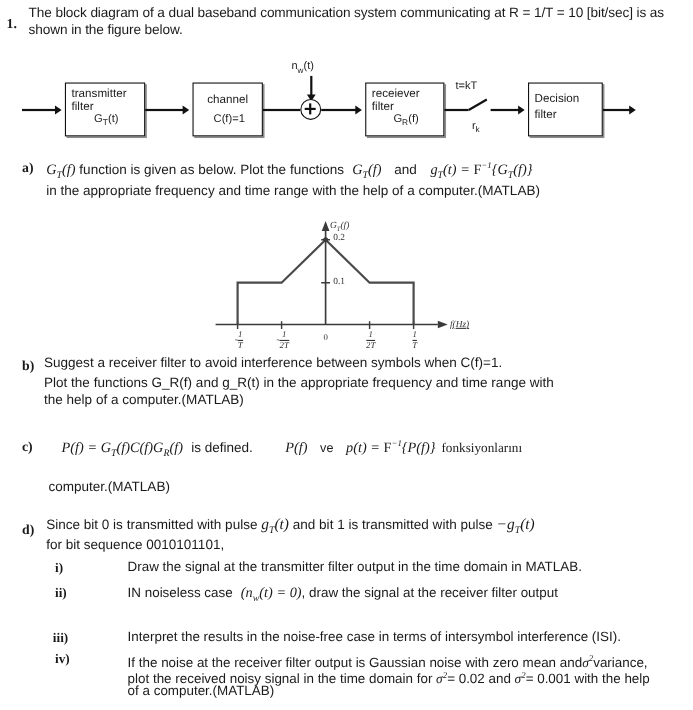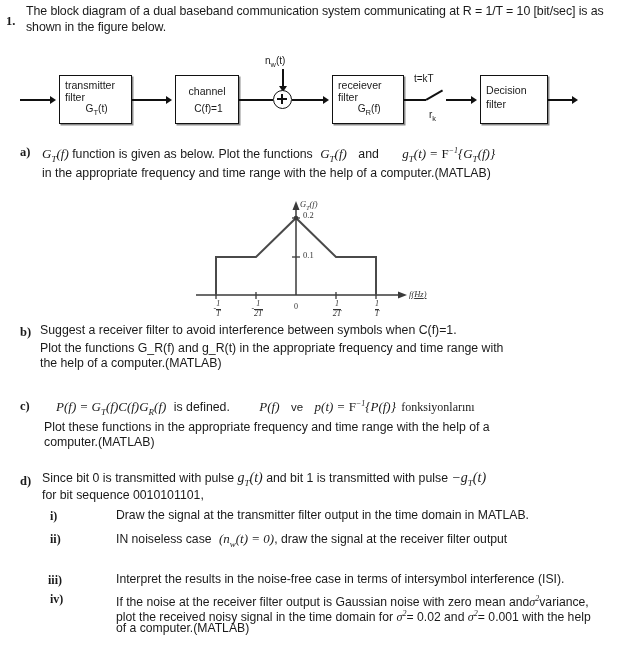--- a/index.html
+++ b/index.html
@@ -272,21 +272,21 @@
     <div class="wire" style="left:528px; top:44px; width:26px;"></div>
     <div class="arrow-r" style="left:552px; top:41px;"></div>
   </div>
 
   <div class="part-letter" style="left:20px; top:145px;">a)</div>
   <div class="part" style="left:42px; top:143px; width:580px;">
     <span class="math">G<sub>T</sub>(<span style="font-style:italic">f</span>)</span>
     <span>function is given as below. Plot the functions</span>
     <span class="math" style="margin-left:4px;">G<sub>T</sub>(<span style="font-style:italic">f</span>)</span>
     <span style="margin-left:8px;">and</span>
-    <span class="math" style="margin-left:20px;">g<sub>T</sub>(<span style="font-style:italic">t</span>) = <span class="bb">F</span><sup class="tiny">−1</sup>{G<sub>T</sub>(<span style="font-style:italic">f</span>)}</span>
+    <span class="math" style="margin-left:9px;">g<sub>T</sub>(<span style="font-style:italic">t</span>) = <span class="bb">F</span><sup class="tiny">−1</sup>{G<sub>T</sub>(<span style="font-style:italic">f</span>)}</span>
   </div>
   <div class="part" style="left:42px; top:166px; width:580px;">in the appropriate frequency and time range with the help of a computer.(MATLAB)</div>
 
   <div class="chart-wrap">
     <svg width="250" height="118" viewBox="0 0 250 118">
 
       <line x1="10" y1="99" x2="212" y2="99" stroke="#3a3a3a" stroke-width="1.5"></line>
       <polygon points="212,95.5 221,99 212,102.5" fill="#3a3a3a"></polygon>
 
       <line x1="110" y1="99" x2="110" y2="14" stroke="#3a3a3a" stroke-width="1.5"></line>
@@ -334,21 +334,20 @@
 
   <div class="part-letter" style="left:20px; top:399px;">c)</div>
   <div class="part" style="left:56px; top:396px; width:585px;">
     <span class="math">P(<span style="font-style:italic">f</span>) = G<sub>T</sub>(<span style="font-style:italic">f</span>)C(<span style="font-style:italic">f</span>)G<sub>R</sub>(<span style="font-style:italic">f</span>)</span>
     <span style="margin-left:4px;">is defined.</span>
     <span class="math" style="margin-left:26px;">P(<span style="font-style:italic">f</span>)</span>
     <span style="margin-left:8px; font-size:11.5px;">ve</span>
     <span class="math" style="margin-left:8px;">p(<span style="font-style:italic">t</span>) = <span class="bb">F</span><sup class="tiny">−1</sup>{P(<span style="font-style:italic">f</span>)}</span>
     <span style="font-family:'Liberation Serif',serif; font-size:12px; margin-left:2px;">fonksiyonlarını</span>
   </div>
-  <div class="part" style="left:44px; top:420px; width:585px;">Plot these functions in the appropriate frequency and time range with the help of a</div>
   <div class="part" style="left:44px; top:435px; width:585px;">computer.(MATLAB)</div>
 
   <div class="part-letter" style="left:20px; top:474px;">d)</div>
   <div class="part" style="left:42px; top:470px; width:585px;">
     <span>Since bit 0 is transmitted with pulse</span>
     <span class="math" style="font-size:14px;">g<sub>T</sub>(<span style="font-style:italic">t</span>)</span>
     <span>and bit 1 is transmitted with pulse</span>
     <span class="math" style="font-size:14px;">−g<sub>T</sub>(<span style="font-style:italic">t</span>)</span>
   </div>
   <div class="part" style="left:42px; top:488px; width:585px;">for bit sequence 0010101101,</div>

